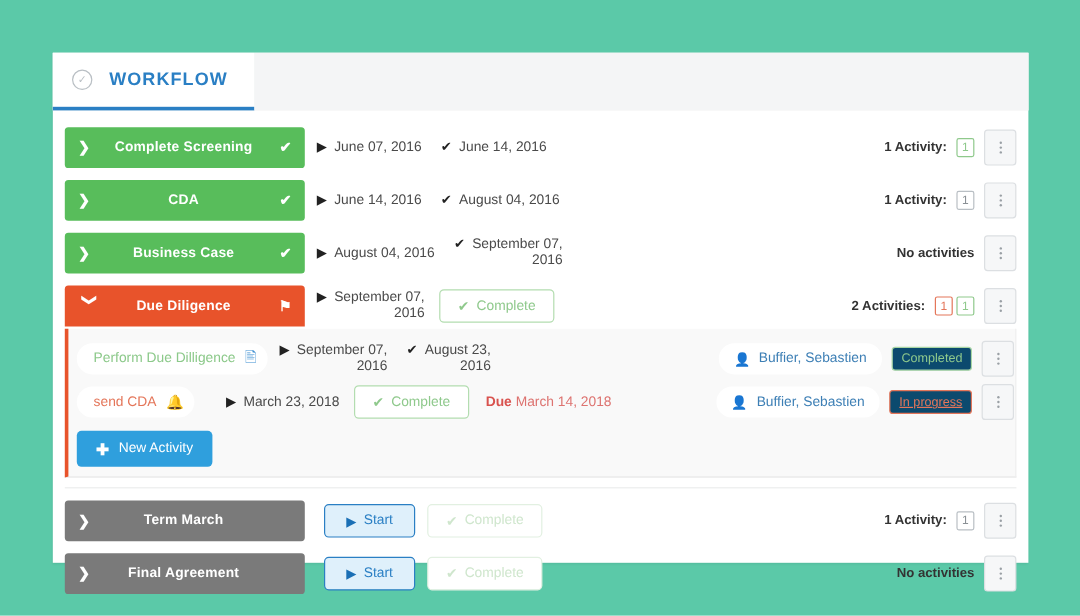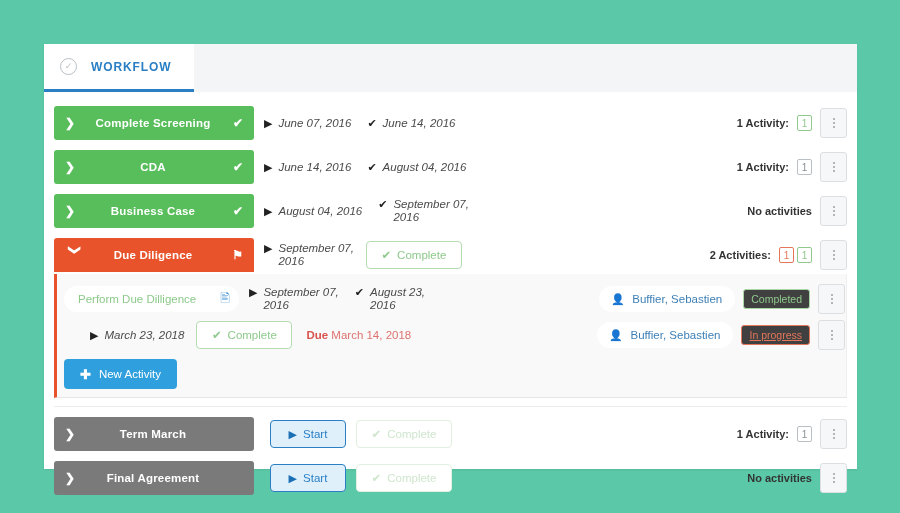--- a/index.html
+++ b/index.html
@@ -19,21 +19,21 @@
 
   
   .tabstrip{height:48px;background:#f4f5f6;display:flex;align-items:stretch;border-bottom:0;}
   .tab{
     display:flex;align-items:center;gap:14px;
     padding:0 22px 0 16px;background:#ffffff;
     border-bottom:3px solid #2a7fc4;
     height:48px;box-sizing:border-box;
   }
   .tab-label{
-    color:#2a7fc4;font-size:12px;font-weight:bold;letter-spacing:.9px;
+    color:#2a7fc4;font-size:15px;font-weight:bold;letter-spacing:.9px;
   }
   .tab-ico{
     width:15px;height:15px;border-radius:50%;border:1px solid #b9bfc4;
     display:flex;align-items:center;justify-content:center;
     color:#b9bfc4;font-size:9px;line-height:1;
   }
   .tabstrip-rest{flex:1;background:#f4f5f6;}
 
   
   .card-body{padding:12px 10px 10px 10px;}
@@ -59,22 +59,22 @@
   .stage-mark{font-size:12px;width:16px;text-align:right;}
 
   .dates{
     display:flex;align-items:center;
     margin-left:10px;
     font-size:11.5px;color:#4a4a4a;
   }
   .date-cell{display:flex;align-items:flex-start;gap:6px;line-height:13px;}
   .date-cell + .date-cell{margin-left:16px;}
   .date-ico{color:#222;font-size:11px;line-height:13px;}
-  .date-txt{white-space:pre-line;font-style:italic;}
-  .date-txt.center{text-align:left;}
+  .date-txt{white-space:pre-line;}
+  .date-txt.center{text-align:right;}
 
   .actions{display:flex;align-items:center;margin-left:12px;gap:10px;}
   .btn{
     height:28px;border-radius:4px;box-sizing:border-box;
     display:flex;align-items:center;justify-content:center;gap:6px;
     font-size:11.5px;padding:0 14px;white-space:nowrap;
   }
   .btn-complete-out{border:1px solid #b3ddb0;color:#8fc98c;background:#fff;min-width:96px;}
   .btn-complete-dis{border:1px solid #e2f0e1;color:#cfe6cd;background:#fff;min-width:96px;}
   .btn-start{border:1px solid #2a7fc4;color:#2a7fc4;background:#dff0fb;min-width:76px;font-weight:normal;}
@@ -112,38 +112,38 @@
     border-right:1px solid #efefef;
     margin-bottom:8px;
     padding:7px 0 8px 0;
   }
   .sub-row{
     display:flex;align-items:center;height:36px;position:relative;
     padding-left:7px;
   }
   .chip{
     min-width:150px;height:26px;border-radius:14px;background:#fff;
-    display:flex;align-items:center;gap:24px;padding:0 9px 0 14px;
+    display:flex;align-items:center;gap:8px;padding:0 9px 0 14px;
     box-sizing:border-box;font-size:11.5px;
   }
   .chip .cname{flex:1;}
   .chip.greenish .cname{color:#8cc98a;}
   .chip.redish{min-width:92px;}
   .chip.redish .cname{color:#e4765a;}
   .chip-ico{font-size:12px;}
   .chip-ico.card-ico{color:#3d8fd1;}
   .chip-ico.bell-ico{color:#2a7fc4;}
 
   .assignee{
     height:26px;border-radius:14px;background:#fff;display:flex;align-items:center;gap:7px;
     padding:0 13px;font-size:11.5px;color:#3d7fb5;white-space:nowrap;
   }
   .assignee .uico{color:#2a7fc4;font-size:11px;}
   .status{
-    height:20px;border-radius:3px;background:#404040;display:flex;align-items:center;
+    height:20px;border-radius:3px;background:#0c4a6e;display:flex;align-items:center;
     padding:0 7px;font-size:10.5px;box-sizing:border-box;white-space:nowrap;
   }
   .status.completed{border:1px solid #a8d6a5;color:#8fc98c;}
   .status.inprogress{border:1px solid #e4765a;color:#e4765a;text-decoration:underline;}
 
   .newact-wrap{padding:6px 0 0 7px;}
   .btn-new{
     height:30px;background:#2f9fdd;color:#fff;border-radius:4px;
     display:inline-flex;align-items:center;gap:8px;padding:0 16px;
     font-size:11.5px;box-sizing:border-box;
@@ -312,20 +312,24 @@
             <span class="status completed">Completed</span>
             <span class="kebab">
                 <i></i>
                 <i></i>
                 <i></i>
               </span>
           </div>
         </div>
 
         <div class="sub-row">
+          <div class="chip redish">
+            <span class="cname">send CDA</span>
+            <span class="chip-ico bell-ico">🔔</span>
+          </div>
           <div class="dates" style="margin-left:26px;">
             <div class="date-cell">
               <span class="date-ico">▶</span>
               <span class="date-txt">March 23, 2018</span>
             </div>
           </div>
           <div class="actions">
             <div class="btn btn-complete-out">
               <span>✔</span>
               <span>Complete</span>

